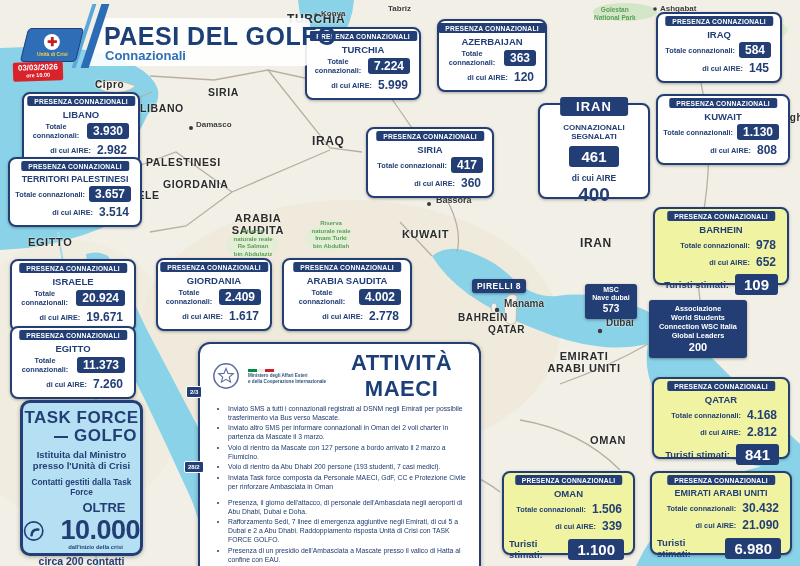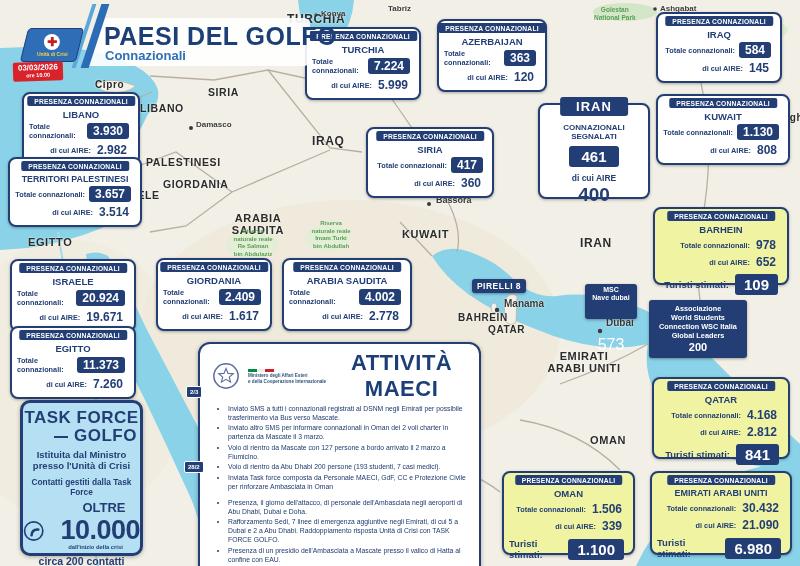--- a/index.html
+++ b/index.html
@@ -39,21 +39,21 @@
   .datebox .d2{font-size:5.5px;font-weight:700;line-height:7px;}
 
   
   .cbox{position:absolute;z-index:2;background:#fff;border:2px solid #223e74;border-radius:8px;
         padding:15px 5px 5px;box-shadow:0 1px 3px rgba(0,0,0,.3);}
   .band{position:absolute;top:2px;left:50%;transform:translateX(-50%);background:#223e74;color:#fff;
         font-size:6.7px;font-weight:700;letter-spacing:.2px;padding:1.5px 7px;border-radius:2px;
         white-space:nowrap;}
   .cname{text-align:center;font-weight:800;color:#223e74;font-size:9.5px;margin-bottom:2px;white-space:nowrap;}
   .row{display:flex;justify-content:flex-end;align-items:center;gap:4px;margin-top:2px;padding-right:4px;}
-  .rlabel{font-size:7.3px;color:#223e74;font-weight:600;}
+  .rlabel{font-size:7.3px;color:#223e74;font-weight:600;text-align:center;}
   .chipval{background:#223e74;color:#fff;font-weight:800;font-size:12px;padding:1px 6px;border-radius:3px;}
   .plainval{color:#223e74;font-weight:800;font-size:12px;padding:1px 2px;}
 
   
   .ybox{background:#f0f4a2;}
   .ybox .row{margin-top:1px;}
   .trow{margin-top:4px !important;gap:6px;}
   .tlabel{font-size:9.5px;color:#223e74;font-weight:800;}
   .tchip{background:#223e74;color:#fff;font-weight:800;font-size:15px;padding:2px 9px;border-radius:3px;}
 
@@ -68,21 +68,21 @@
         padding:2px 12px;border-radius:3px;margin-top:5px;}
   .iranaire{font-size:8.5px;font-weight:700;color:#223e74;margin-top:6px;}
   .iran400{font-size:19px;font-weight:800;color:#223e74;margin-top:1px;}
 
   
   .navybox{position:absolute;z-index:2;background:#223e74;color:#fff;border-radius:3px;
         text-align:center;box-shadow:0 1px 3px rgba(0,0,0,.35);}
   .pirelli{left:472px;top:279px;width:54px;height:14px;font-size:8.5px;font-weight:800;line-height:14px;letter-spacing:.5px;}
   .msc{left:585px;top:284px;width:52px;height:35px;padding-top:2px;}
   .msc .t{font-size:7px;font-weight:800;line-height:8px;white-space:pre-line;}
-  .msc .v{font-size:16px;font-weight:400;line-height:13px;margin-top:36px;}
+  .msc .v{font-size:10px;font-weight:700;line-height:13px;}
   .assoc{left:649px;top:300px;width:98px;height:58px;padding-top:4px;}
   .assoc .t{font-size:7.3px;font-weight:800;line-height:9px;white-space:pre-line;}
   .assoc .v{font-size:11px;font-weight:800;margin-top:1px;}
 
   
   .tfbox{position:absolute;z-index:2;left:20px;top:400px;width:123px;height:156px;background:#b5e0f4;
         border:3px solid #223e74;border-radius:10px;text-align:center;padding-top:6px;color:#223e74;
         box-shadow:0 1px 4px rgba(0,0,0,.3);}
   .tft1{font-size:17px;font-weight:800;letter-spacing:.5px;line-height:18px;}
   .tft2{font-size:17px;font-weight:800;letter-spacing:.5px;line-height:18px;padding-left:28px;}

